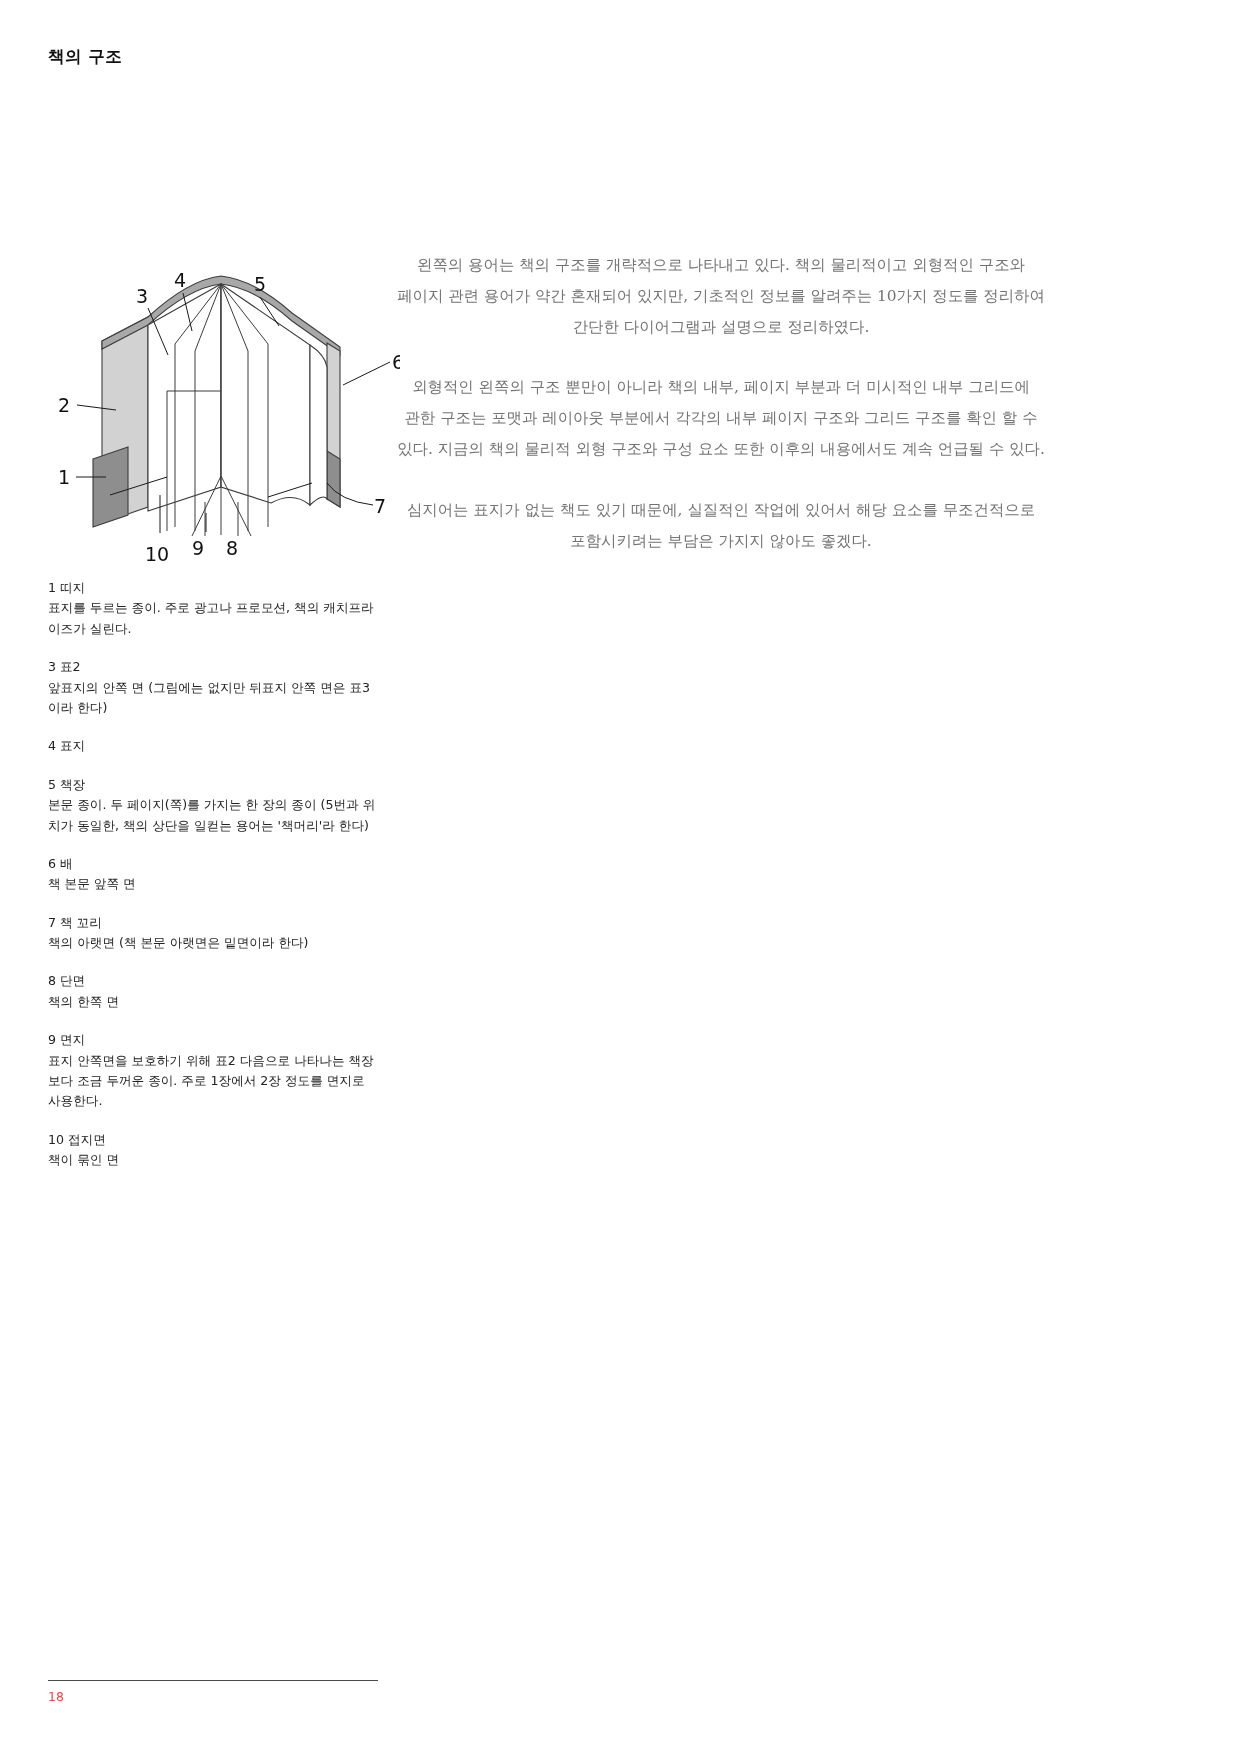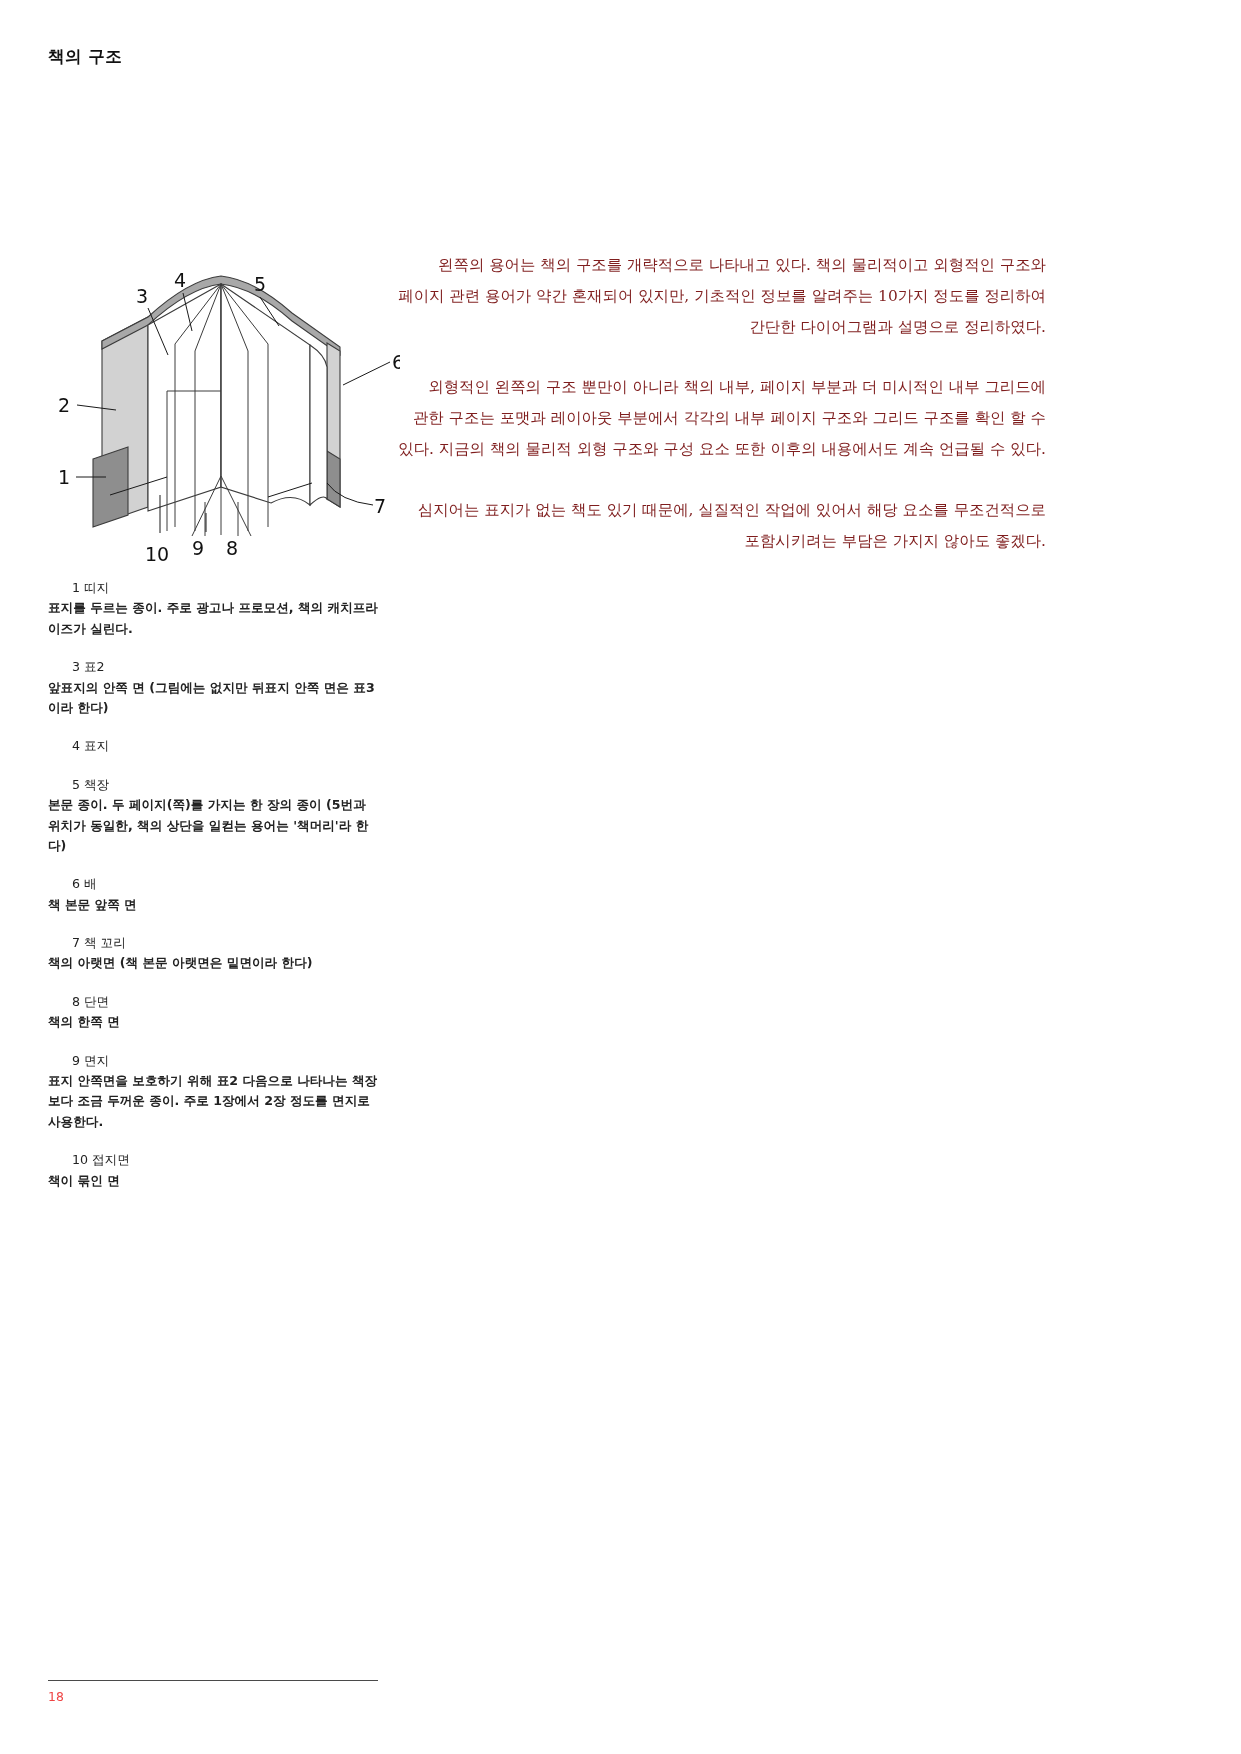--- a/index.html
+++ b/index.html
@@ -44,37 +44,37 @@
     position: absolute;
     left: 48px;
     top: 578px;
     width: 330px;
     font-size: 12.6px;
     line-height: 1.62;
     color: #222222;
     font-family: "DejaVu Sans", sans-serif;
   }
   .gloss-item { margin-bottom: 18px; }
-  .gloss-term { display: block; margin-left: 24px; }
-  .gloss-desc { display: block; font-weight: bold; }
+  .gloss-term { display: block; }
+  .gloss-desc { display: block; }
 
   
   .body-col {
     position: absolute;
     left: 396px;
     top: 250px;
     width: 650px;
   }
   .body-par {
     font-family: "DejaVu Serif", "Liberation Serif", serif;
     font-size: 15.4px;
     line-height: 2.0;
-    color: #7f1d1d;
+    color: #737373;
     margin: 0 0 30px 0;
-    text-align: right;
+    text-align: center;
     word-break: keep-all;
   }
 
   
   .footer-rule {
     position: absolute;
     left: 48px;
     top: 1680px;
     width: 330px;
     height: 1px;

